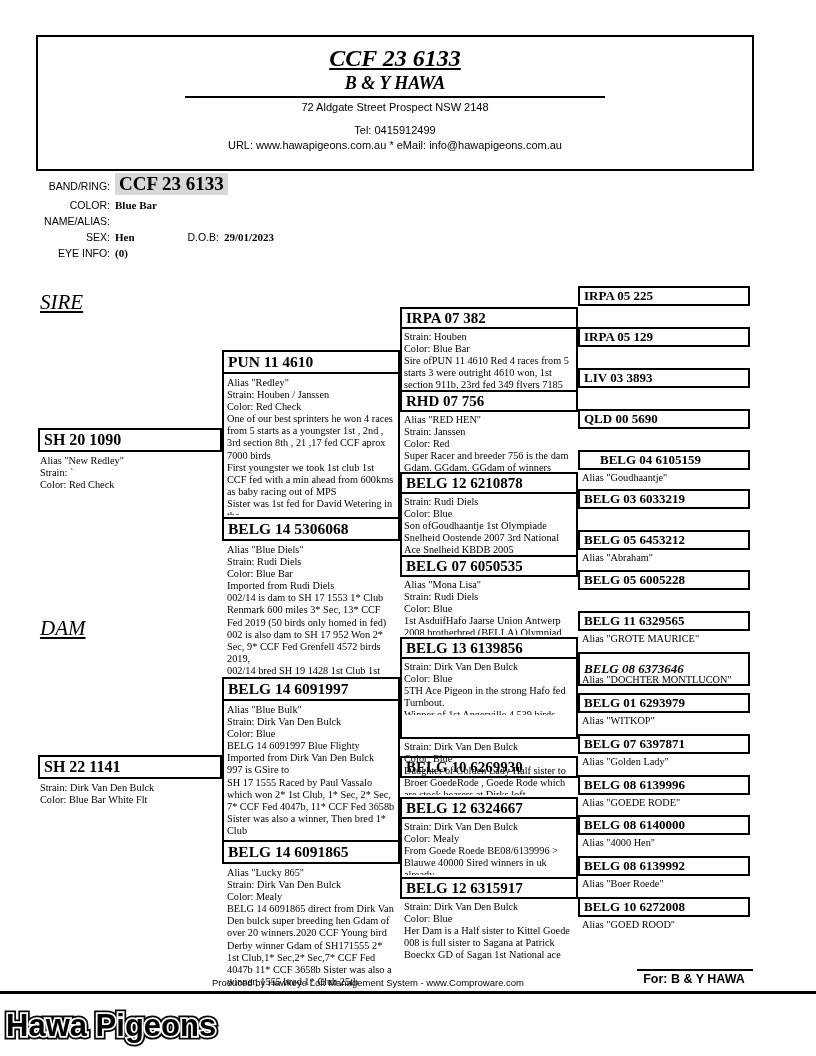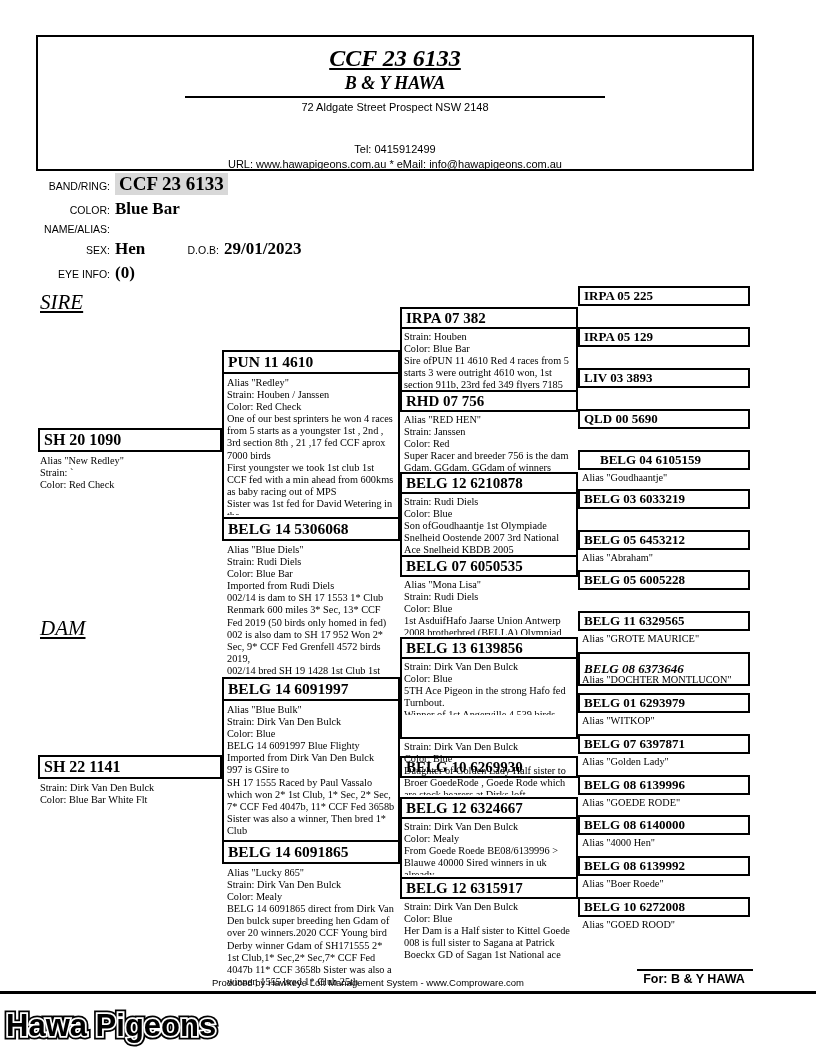--- a/index.html
+++ b/index.html
@@ -5,27 +5,27 @@
   html,body{margin:0;padding:0}
   body{width:816px;height:1056px;background:#fff;color:#000;position:relative;overflow:hidden;
        font-family:"Liberation Serif",serif;}
   
   .header-box{position:absolute;left:36px;top:35px;width:718px;height:136px;border:2px solid #000;
               text-align:center;box-sizing:border-box}
   .h-ring{margin-top:8px;font:italic 700 24px "Liberation Serif",serif;text-decoration:underline}
   .h-loft{font:italic 700 18px "Liberation Serif",serif;margin-top:1px}
   .h-rule{width:420px;height:0;border-top:2px solid #000;margin:2px auto 3px}
   .h-small{font:11px "Liberation Sans",sans-serif}
-  .h-tel{margin-top:30px}
+  .h-tel{margin-top:11px}
   .h-contact{margin-top:3px}
   
   .info{position:absolute;left:36px;top:173px;width:420px}
   .irow{display:flex;align-items:baseline;margin-bottom:4px}
   .ilabel{width:74px;text-align:right;font:10.5px "Liberation Sans",sans-serif;flex:none}
-  .ival{margin-left:5px;font-weight:700;font-size:17px}
+  .ival{margin-left:5px;font-weight:700;font-size:11px}
   .band-val{font-size:19px;background:#d8d8d8;padding:0 4px;line-height:22px}
   .sexval{width:58px}
   
   .gen-head{position:absolute;font:italic 400 21px "Liberation Serif",serif;text-decoration:underline}
   
   .rect{position:absolute;border:2px solid #000;box-sizing:border-box}
   .bt{position:absolute;border:2px solid #000;background:#fff;box-sizing:border-box;
       font-weight:700;padding-left:4px;display:flex;align-items:center;white-space:nowrap;overflow:hidden}
   .bt-g1{font-size:16px}
   .bt-g2{font-size:15.5px}

